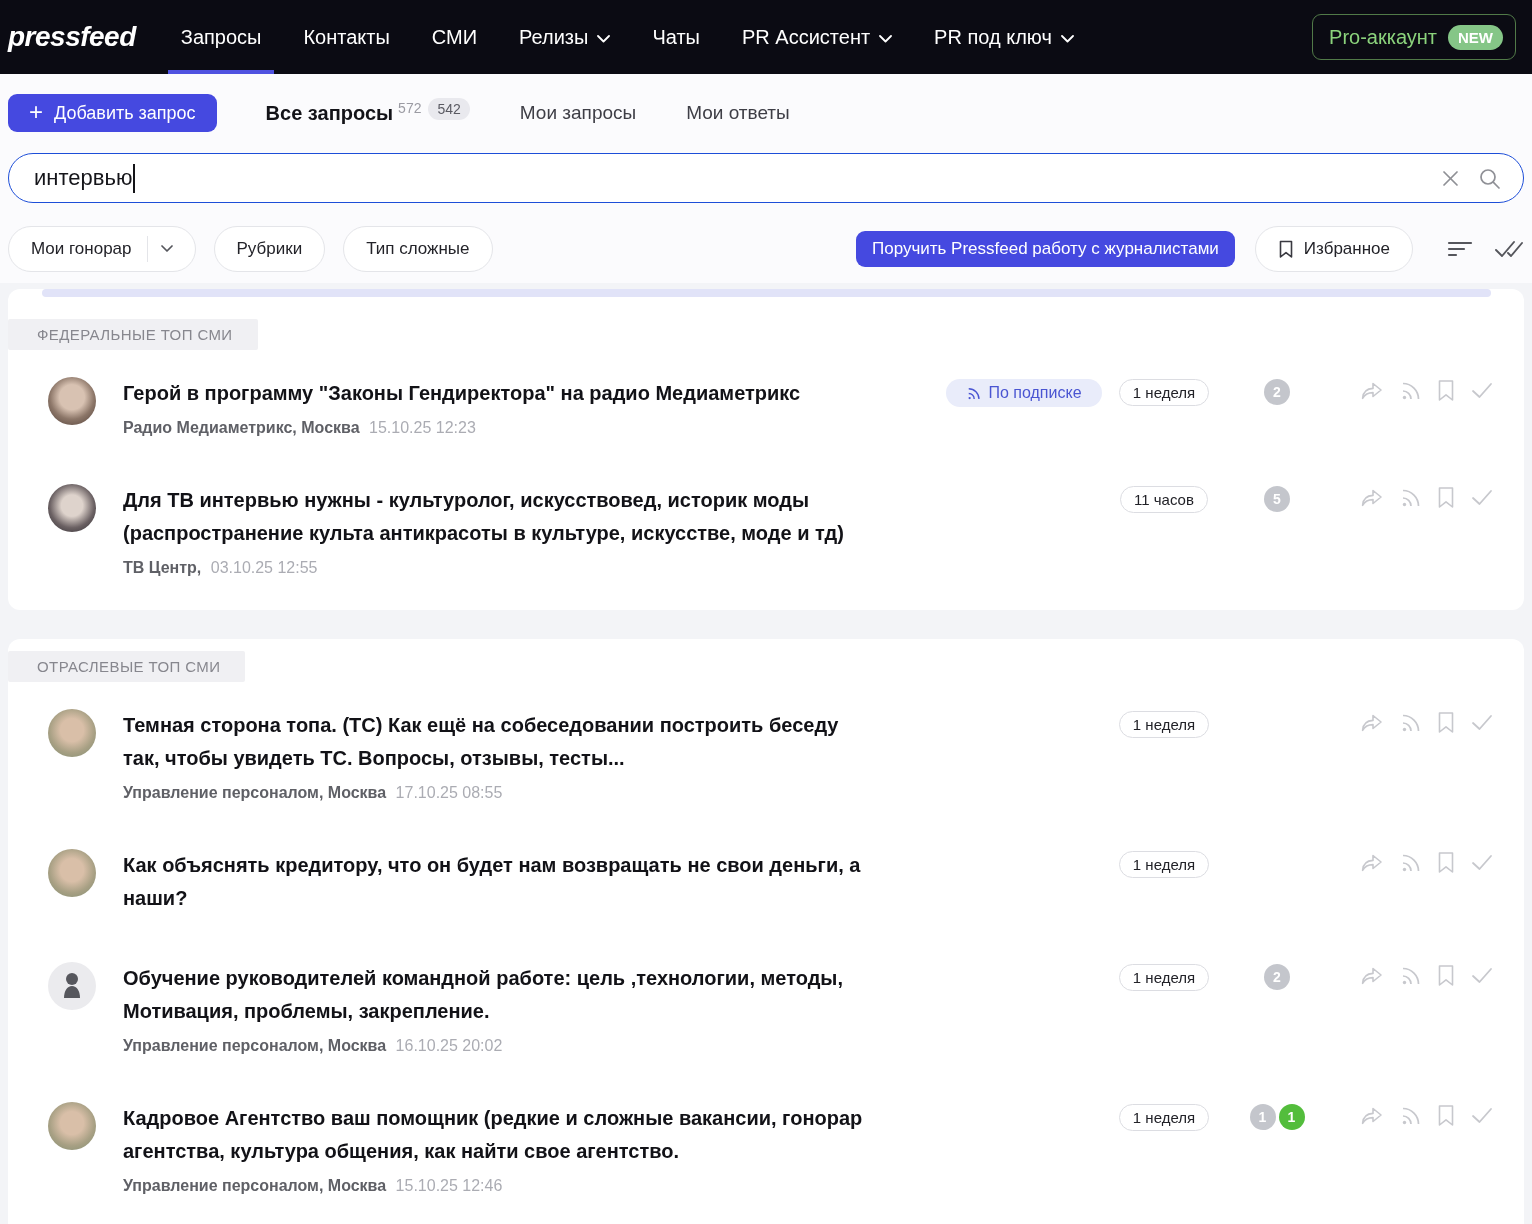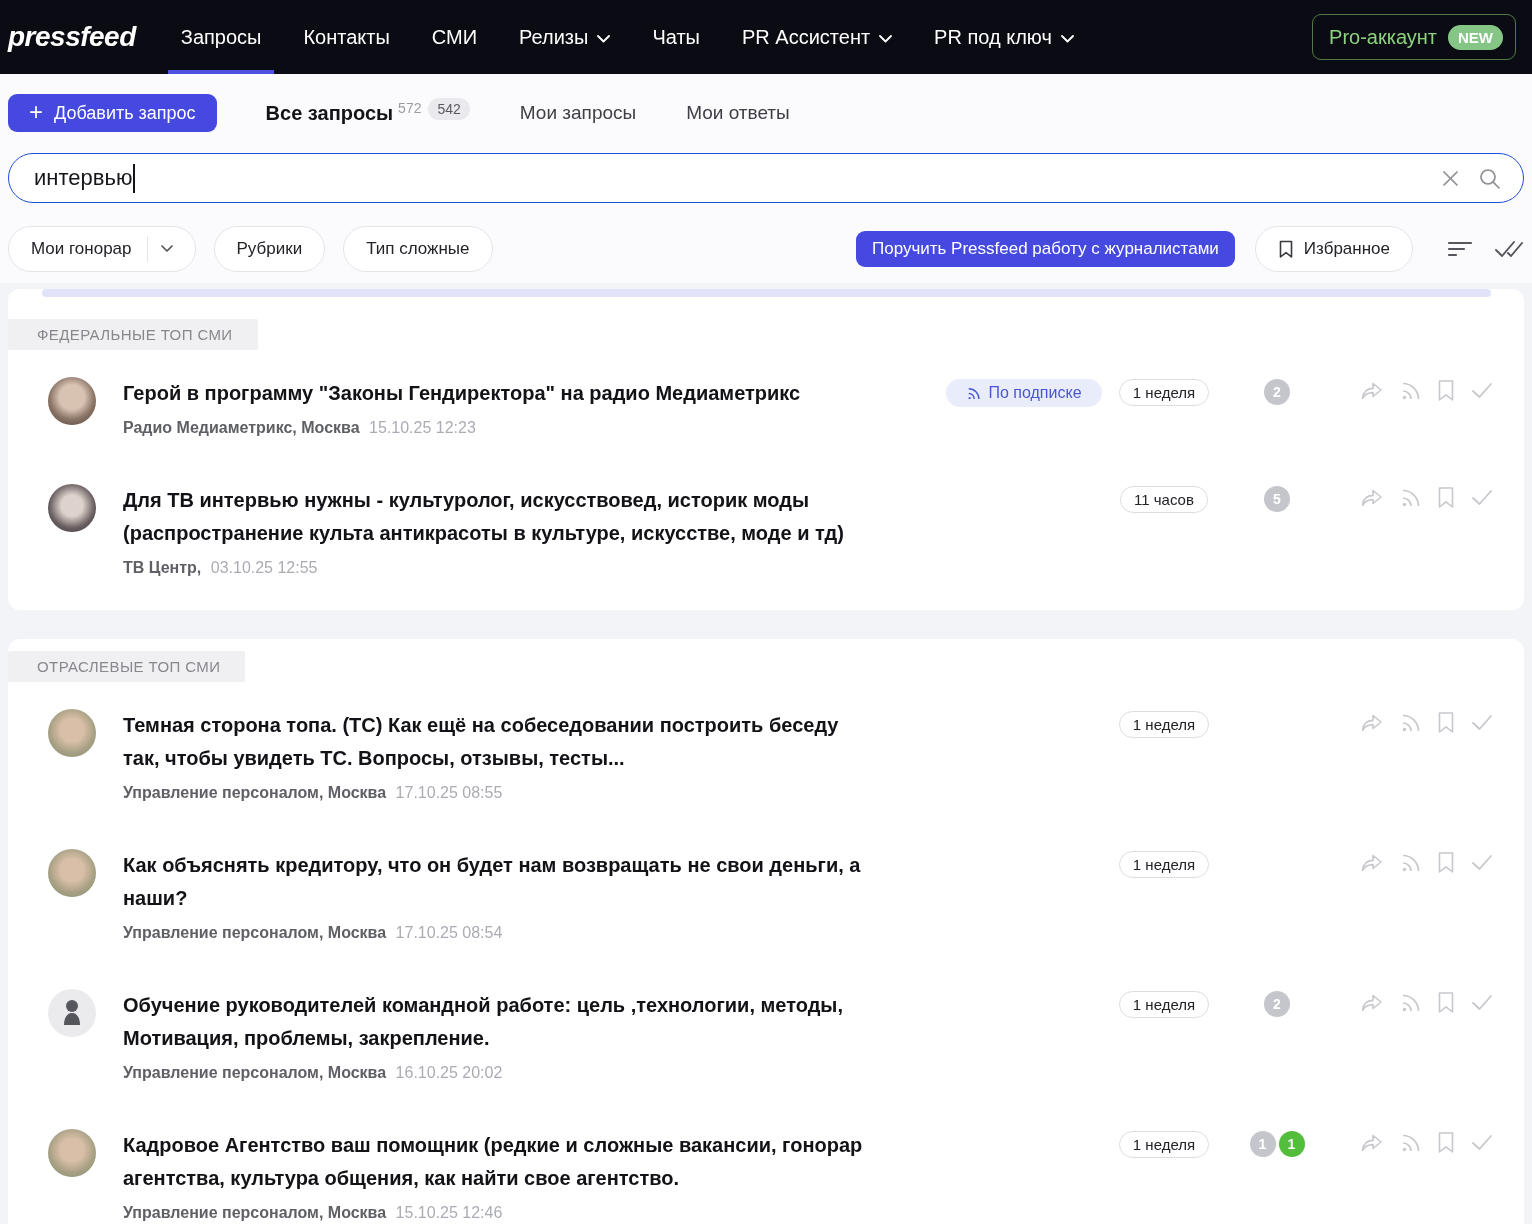--- a/index.html
+++ b/index.html
@@ -357,24 +357,20 @@
             </span>
         </div>
       </div>
     </article>
 
     
     <article class="card">
       <div class="avatar av3"></div>
       <div class="card-main">
         <div class="card-title">Как объяснять кредитору, что он будет нам возвращать не свои деньги, а наши?</div>
-        <div class="card-meta">
-          <span class="meta-src">Управление персоналом, Москва</span>
-          <span class="meta-date">17.10.25 08:54</span>
-        </div>
       </div>
       <div class="card-right">
         <div class="slot-badge"></div>
         <div class="slot-age">
             <span class="age-pill">1 неделя</span>
           </div>
         <div class="slot-counts"></div>
         <div class="slot-icons">
           <span class="cicon">
               <svg width="24" height="23" viewBox="0 0 24 23" fill="none">

